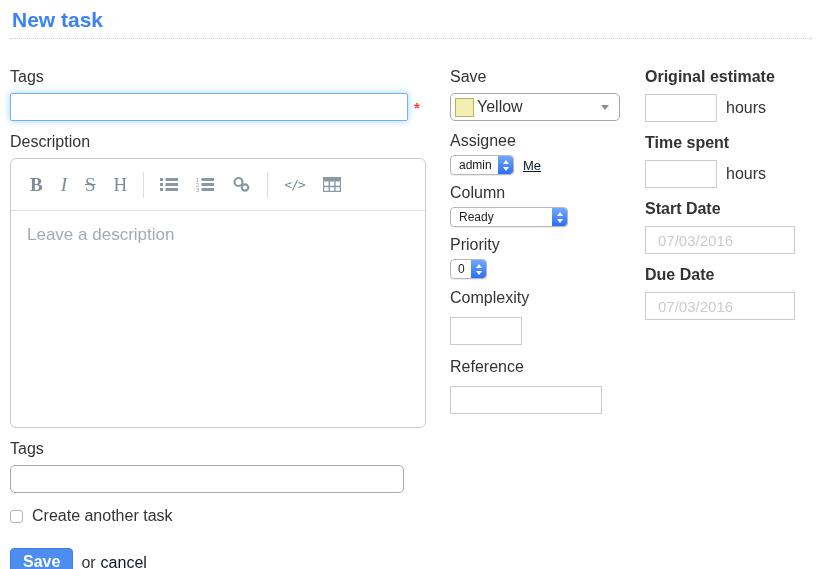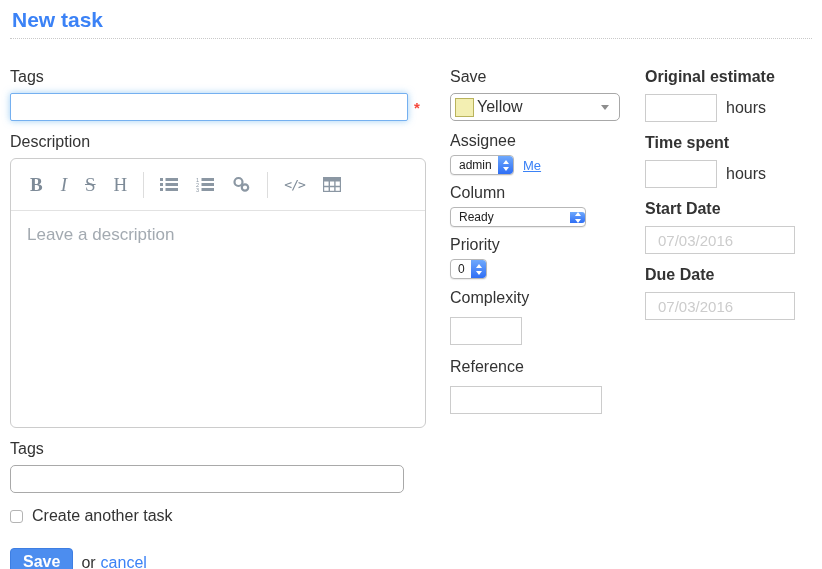--- a/index.html
+++ b/index.html
@@ -80,21 +80,21 @@
   .checkbox-label { font-size:16px; margin-left:9px; }
 
   .save-row { display:flex; align-items:center; margin-top:23px; }
   .save-button {
     background:#4c8def; color:#fff; font-weight:bold; font-size:16px;
     font-family:"Liberation Sans", sans-serif;
     border:1px solid #3e7ee2; border-radius:4px;
     padding:4px 12px 5px 12px; cursor:pointer;
   }
   .or-text { font-size:16px; margin-left:8px; }
-  a.link { color:#3b82f6; text-decoration:underline; cursor:pointer;text-align:right; }
+  a.link { color:#0f172a; text-decoration:underline; cursor:pointer;text-align:right; }
   .cancel-link { font-size:16px; margin-left:5px; }
 
   
   .color-dropdown {
     width:170px; height:28px; border:1px solid #a8a8a8; border-radius:5px;
     display:flex; align-items:center; padding:0 10px 0 4px; background:#fff; cursor:pointer;
   }
   .color-swatch {
     width:19px; height:19px; background:#f3efb2; border:1px solid #b9b35c; flex:none;
   }
@@ -125,21 +125,21 @@
     width:0; height:0; border-left:3.5px solid transparent; border-right:3.5px solid transparent;
     border-bottom:4px solid #fff; margin-bottom:3px;
   }
   .chev-down {
     width:0; height:0; border-left:3.5px solid transparent; border-right:3.5px solid transparent;
     border-top:4px solid #fff;
   }
   .assignee-row { display:flex; align-items:center; }
   .me-link { font-size:13px; margin-left:9px; }
   .select-assignee { width:64px; }
-  .select-column { width:136px;align-items:center; }
+  .select-column { width:118px; }
   .select-priority { width:37px; }
   .select-priority .sel-text { padding-left:7px; }
   .g-color { margin-bottom:11px; }
   .g-assignee { margin-bottom:9px; }
   .g-assignee .field-label, .g-column .field-label, .g-priority .field-label { margin-bottom:5px; }
   .g-column { margin-bottom:9px; }
   .g-priority { margin-bottom:10px; }
   .g-complexity .field-label, .g-reference .field-label { margin-bottom:10px; }
   .g-complexity { margin-bottom:13px; }
   .complexity-input { width:72px; }

